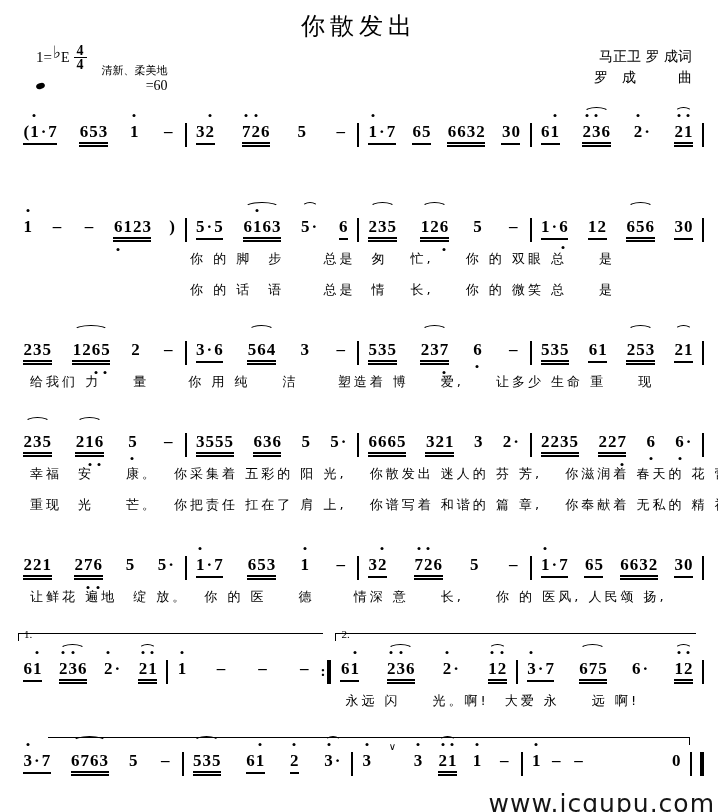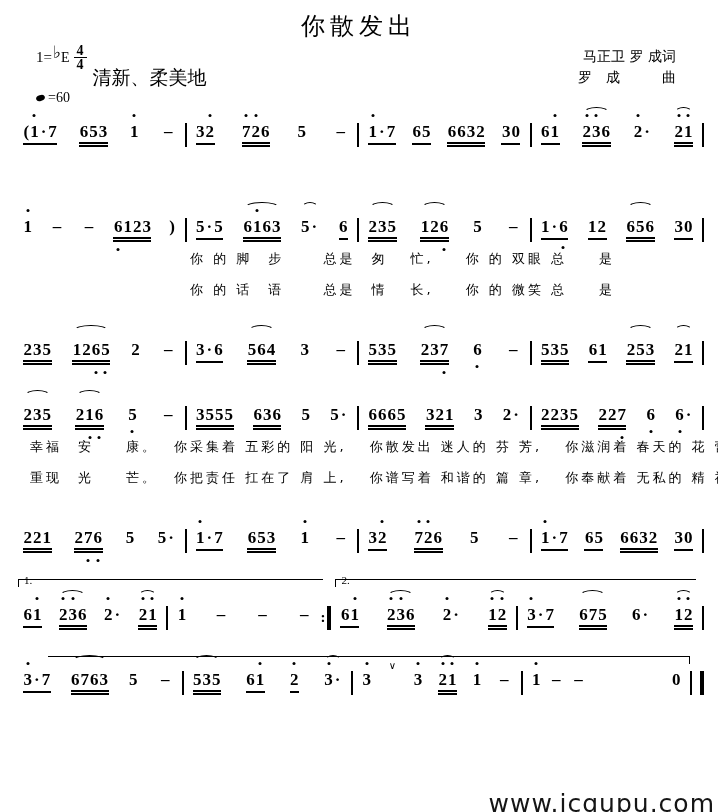--- a/index.html
+++ b/index.html
@@ -10,26 +10,26 @@
          font-family:"DejaVu Serif",serif;}
   .header{position:relative;height:52px;margin:2px 26px 4px 26px;}
   .keyblock{position:absolute;left:10px;top:0;font-family:"Liberation Serif",serif;font-size:15px;}
   .keyrow{display:flex;align-items:center;}
   .flat{font-size:17px;position:relative;top:-5px;margin-left:1px;}
   .keyletter{font-size:14px;}
   .ts{display:inline-flex;flex-direction:column;align-items:center;margin-left:4px;line-height:13px;
       font-weight:bold;font-size:14px;}
   .tstop{border-bottom:1px solid #000;padding:0 3px;}
   .tsbot{padding:0 3px;}
-  .expr{margin-left:6px;font-size:19px;align-self:flex-end;position:relative;top:20px;
+  .expr{margin-left:15px;font-size:11px;align-self:flex-end;position:relative;top:7px;
         font-family:"DejaVu Sans",sans-serif;}
-  .temporow{display:flex;align-items:center;margin-top:19px;font-size:14px;}
+  .temporow{display:flex;align-items:center;margin-top:7px;font-size:14px;justify-content:space-between;}
   .notehead{width:9px;height:6px;background:#000;border-radius:50%;transform:rotate(-20deg);
             display:inline-block;margin-right:3px;}
-  .credits{position:absolute;right:16px;top:2px;text-align:right;font-size:14px;line-height:21px;}
+  .credits{position:absolute;right:0;top:2px;text-align:right;font-size:14px;line-height:21px;}
   
   #score{padding:0 14px;margin-top:10px;}
   .line{margin-bottom:24px;}
   #score .line:nth-child(1){margin-bottom:54px;}
   .bars{display:flex;width:100%;padding-top:16px;align-items:baseline;}
   .bar{flex:1;display:flex;justify-content:space-between;align-items:baseline;padding:0 9px;}
   .grp{position:relative;display:inline-flex;align-items:baseline;
        font-family:"Liberation Serif",serif;font-weight:bold;font-size:17px;line-height:19px;}
   .n{position:relative;display:inline-block;padding:0 0.5px;}
   .pd{margin:0 1.5px;}
@@ -332,20 +332,21 @@
               <span class="n">5</span>
               <span class="n">3</span>
             </span>
             <span class="grp u1 slur">
               <span class="n">2</span>
               <span class="n">1</span>
             </span>
           </div>
           <span class="bl"></span>
         </div>
+        <div class="lyr">给我们 力　　量　　 你 用 纯　　洁　　 塑造着 博　　爱,　　让多少 生命 重　　现</div>
       </div>
       <div class="line">
         <div class="bars">
           <div class="bar">
             <span class="grp u2 slur">
               <span class="n">2</span>
               <span class="n">3</span>
               <span class="n">5</span>
             </span>
             <span class="grp u2 slur">
@@ -497,20 +498,21 @@
               <span class="n">3</span>
               <span class="n">2</span>
             </span>
             <span class="grp u1">
               <span class="n">3</span>
               <span class="n">0</span>
             </span>
           </div>
           <span class="bl"></span>
         </div>
+        <div class="lyr">让鲜花 遍地　绽 放。　你 的 医　　德　　 情深 意　　长,　　你 的 医风, 人民颂 扬,</div>
       </div>
       <div class="line">
         <div class="volta-row">
           <div class="vsec first">
             <span class="vlabel">1.</span>
             <div class="bars">
               <div class="bar">
                 <span class="grp u1">
                   <span class="n">6</span>
                   <span class="n">1<span class="da"></span></span>
@@ -580,20 +582,21 @@
                   <span class="n">6</span>
                   <span class="pd">·</span>
                 </span>
                 <span class="grp u2 slur">
                   <span class="n">1<span class="da"></span></span>
                   <span class="n">2<span class="da"></span></span>
                 </span>
               </div>
               <span class="bl"></span>
             </div>
+            <div class="lyr">永远 闪　　光。啊!　大爱 永　　远 啊!</div>
           </div>
         </div>
       </div>
       <div class="line">
         <div class="bars overline">
           <div class="bar">
             <span class="grp u1">
               <span class="n">3<span class="da"></span></span>
               <span class="pd">·</span>
               <span class="n">7</span>

